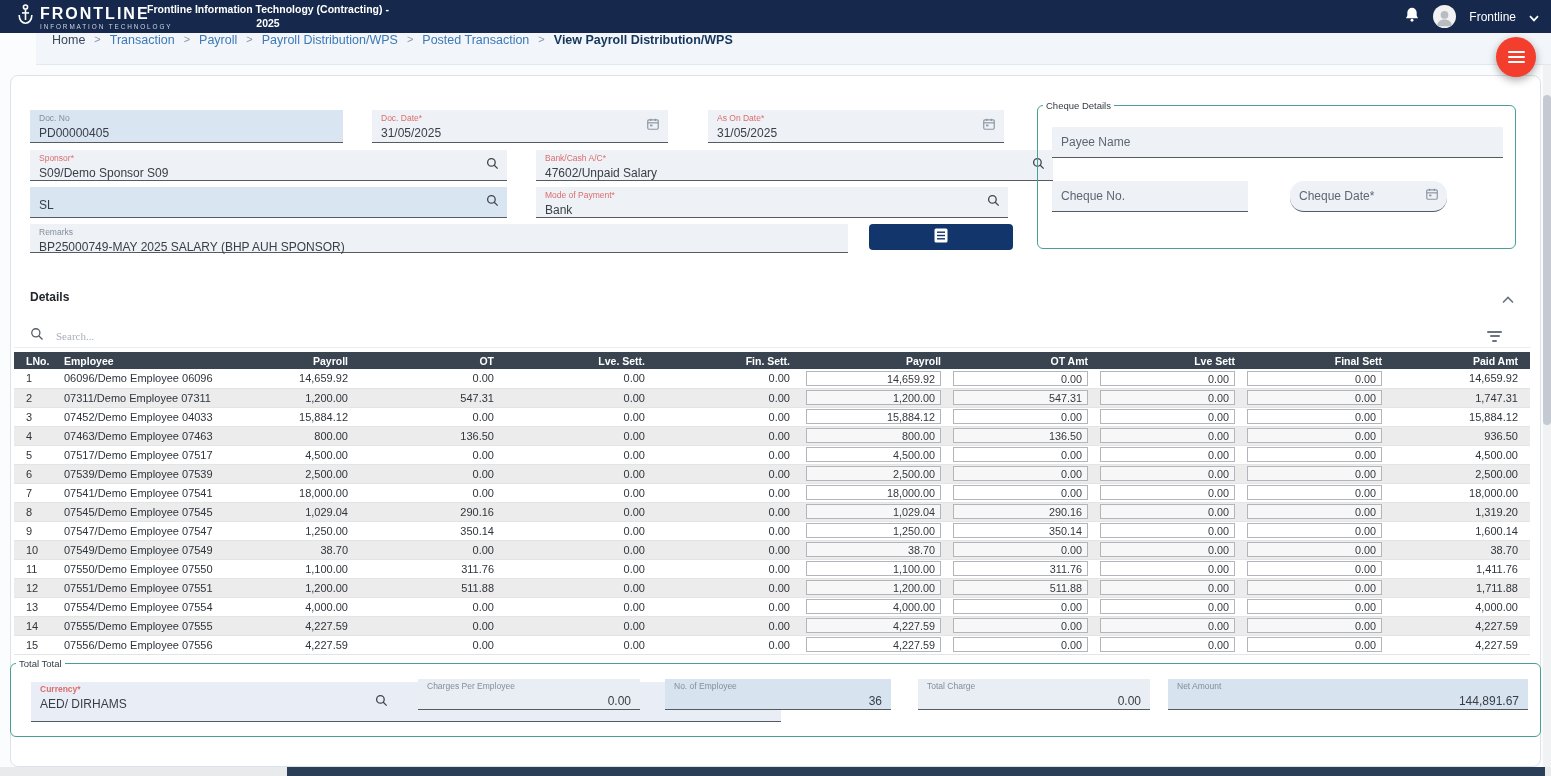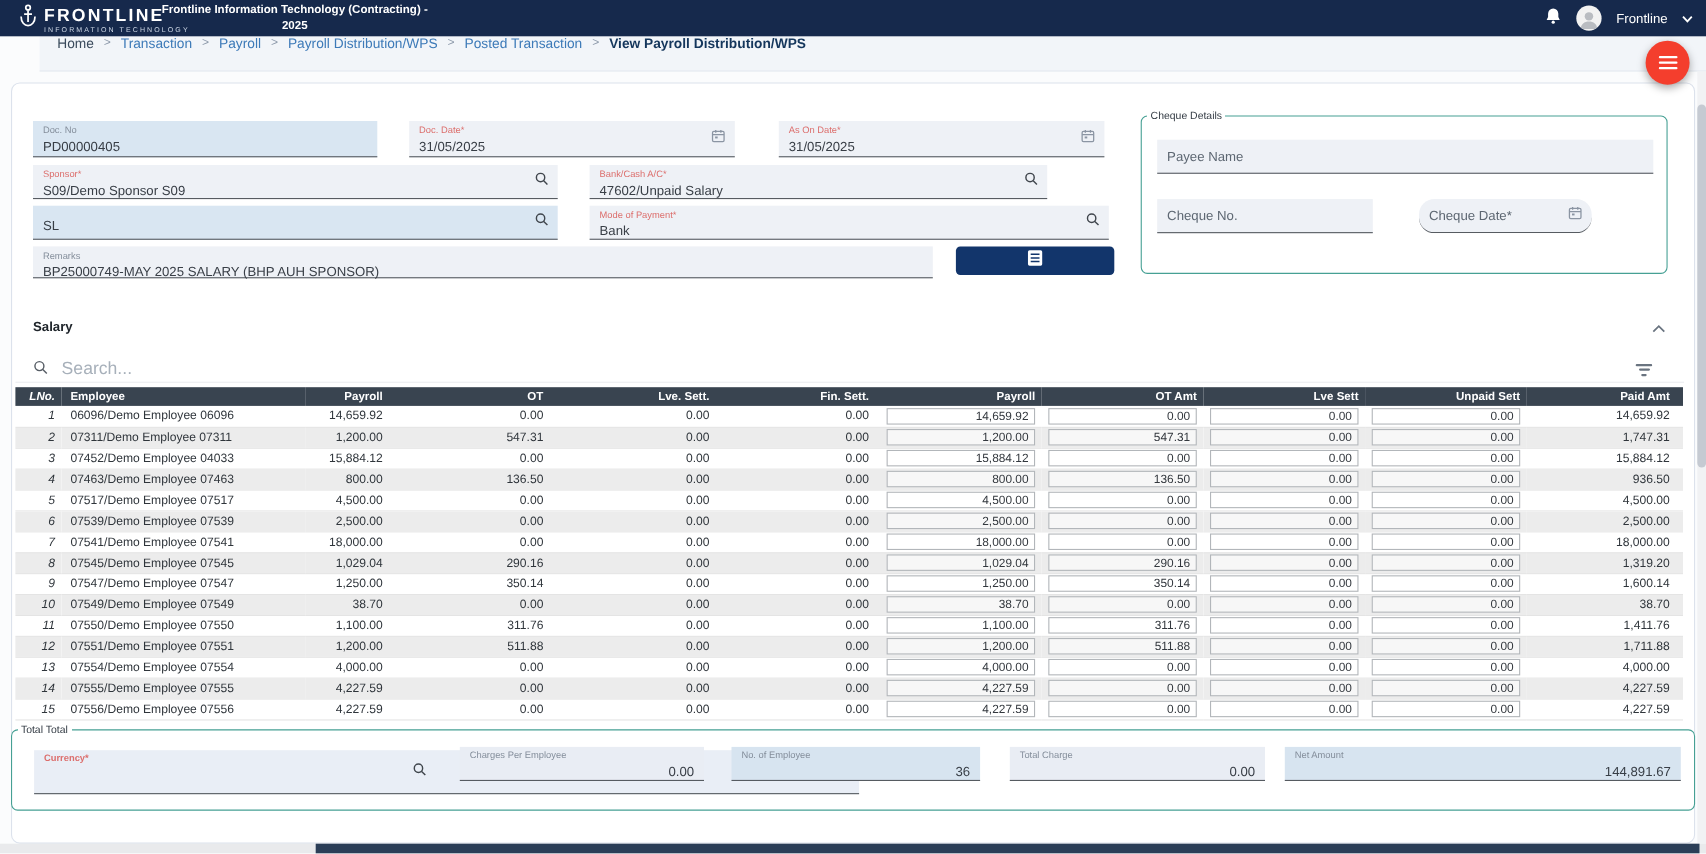--- a/index.html
+++ b/index.html
@@ -32,50 +32,50 @@
   .fld { position:absolute; background:#eef1f6; border-bottom:1px solid #565b61; padding:4px 9px 3px 9px; z-index:3; }
   .fld.hl { background:#d9e6f2; }
   .fld .lbl { display:block; font-size:8.5px; color:#848e9b; line-height:1.15; white-space:nowrap; }
   .fld .lbl.req { color:#dc6e6c; }
   .fld .val { display:block; font-size:12px; color:#383e46; line-height:1.3; margin-top:2px; white-space:nowrap; overflow:hidden; }
   .icon-right { position:absolute; right:8px; top:50%; transform:translateY(-50%); }
   #fld-docno   { left:30px;  top:110px; width:313px; height:33px; }
   #fld-docdate { left:372px; top:110px; width:296px; height:33px; background:#eef1f6; }
   #fld-asondate{ left:708px; top:110px; width:296px; height:33px; }
   #fld-sponsor { left:30px;  top:150px; width:477px; height:31px; }
-  #fld-bank    { left:536px; top:150px; width:416px; height:31px; }
+  #fld-bank    { left:536px; top:150px; width:517px; height:31px; }
   #fld-sl      { left:30px;  top:187px; width:477px; height:31px; padding-top:9px; }
   #fld-mode    { left:536px; top:187px; width:472px; height:31px; }
   #fld-remarks { left:30px;  top:224px; width:818px; height:29px; }
   .doc-button { position:absolute; left:869px; top:224px; width:144px; height:26px; background:#12356b; border-radius:4px; display:flex; align-items:center; justify-content:center; cursor:pointer; z-index:4; }
   
   .cheque-box { position:absolute; left:1037px; top:100px; width:479px; height:149px; border:1px solid #46a094; border-radius:6px; z-index:3; }
   .cheque-box legend, .totals-box legend { font-size:9.5px; color:#333b44; margin-left:5px; padding:0 3px; }
   .ph-fld { position:absolute; background:#eef1f6; border-bottom:1px solid #565b61; padding:0 9px; }
   .ph-fld input { width:100%; height:100%; border:none; background:transparent; outline:none; font-family:inherit; font-size:12px; color:#c2410c; }
   .ph-fld input::placeholder { color:#5d6772; opacity:1; }
   #fld-payee   { left:14px;  top:16px; width:451px; height:31px; }
   #fld-cheqno  { left:14px;  top:70px; width:196px; height:31px; }
   #fld-cheqdate{ left:252px; top:70px; width:157px; height:31px;border-radius:14px; }
   
   .details-title { position:absolute; left:30px; top:290px; font-size:12px; font-weight:bold; color:#20262c; z-index:3; }
   .collapse-btn { position:absolute; left:1502px; top:290px; z-index:3; cursor:pointer; }
   .search-row { position:absolute; left:30px; top:325px; width:700px; height:22px; display:flex; align-items:center; gap:12px; z-index:3; }
-  .search-input { border:none; outline:none; background:transparent; font-family:Liberation Sans, sans-serif; font-size:16px; color:#444; width:300px; }
+  .search-input { border:none; outline:none; background:transparent; font-family:Liberation Serif, serif; font-size:11px; color:#444; width:300px; }
   .search-input::placeholder { color:#a7b0ba; opacity:1; }
   .filter-btn { position:absolute; left:1487px; top:328px; z-index:3; cursor:pointer; }
   .filter-btn div { background:#6a7480; height:2px; margin:2.5px auto; border-radius:1px; }
   .search-underline { position:absolute; left:14px; top:347px; width:1517px; border-top:1px solid #ecedf0; z-index:2; }
   
   .details-table { position:absolute; left:14px; top:352px; width:1516px; border-collapse:collapse; table-layout:fixed; z-index:3; }
   .details-table thead th { background:#394450; color:#fff; font-size:10.5px; font-weight:600; height:17px; padding:0 6px; white-space:nowrap; }
   .details-table tbody td { font-size:11px; color:#2f353b; height:19px; padding:0 6px; white-space:nowrap; overflow:hidden; }
   .details-table tbody tr { border-bottom:1px solid #e4e4e4; background:#fff; }
   .details-table tbody tr:nth-child(even) { background:#ececec; }
-  .col-lno { text-align:right; padding-left:12px !important;font-style:italic; }
+  .col-lno { text-align:left; padding-left:12px !important; }
   .col-employee { text-align:left; padding-left:8px !important; }
   .col-payroll  { text-align:right; padding-right:52px !important; }
   .col-ot       { text-align:right; padding-right:46px !important; }
   .col-lve_sett { text-align:right; padding-right:45px !important; }
   .col-fin_sett { text-align:right; padding-right:10px !important; }
   .col-paid_amt { text-align:right; padding-right:12px !important; }
   thead .col-payroll_amt, thead .col-ot_amt, thead .col-lve_sett_amt, thead .col-final_sett_amt { text-align:right; padding-right:10px; }
   tbody .col-payroll_amt, tbody .col-ot_amt, tbody .col-lve_sett_amt, tbody .col-final_sett_amt { padding:0 3px; }
   .cell-input { border:1px solid #b2b6ba; background:rgba(255,255,255,.6); height:15px; line-height:14px; font-size:10.8px; color:#33383e; text-align:right; padding:0 5px; }
   
@@ -264,21 +264,21 @@
           <rect x="3" y="5" width="18" height="16" rx="2"></rect>
           <line x1="3" y1="10" x2="21" y2="10"></line>
           <line x1="8" y1="3" x2="8" y2="7"></line>
           <line x1="16" y1="3" x2="16" y2="7"></line>
           <rect x="7" y="13" width="4" height="3" fill="#8b95a3" stroke="none"></rect>
         </svg>
     </span>
   </div>
 </fieldset>
 
-<div class="details-title">Salary</div>
+<div class="details-title">Details</div>
 <span class="collapse-btn">
   <svg width="12" height="8" viewBox="0 0 12 8">
       <polyline points="1,6.5 6,1.5 11,6.5" fill="none" stroke="#6a7480" stroke-width="1.6"></polyline>
     </svg>
 </span>
 <div class="search-row">
   <span>
     <svg width="14" height="14" viewBox="0 0 24 24">
         <circle cx="10" cy="10" r="7" fill="none" stroke="#555c64" stroke-width="2.2"></circle>
         <line x1="15.3" y1="15.3" x2="21.5" y2="21.5" stroke="#555c64" stroke-width="2.2"></line>
@@ -311,21 +311,21 @@
     <tr>
       <th class="col-lno">LNo.</th>
       <th class="col-employee">Employee</th>
       <th class="col-payroll">Payroll</th>
       <th class="col-ot">OT</th>
       <th class="col-lve_sett">Lve. Sett.</th>
       <th class="col-fin_sett">Fin. Sett.</th>
       <th class="col-payroll_amt">Payroll</th>
       <th class="col-ot_amt">OT Amt</th>
       <th class="col-lve_sett_amt">Lve Sett</th>
-      <th class="col-final_sett_amt">Unpaid Sett</th>
+      <th class="col-final_sett_amt">Final Sett</th>
       <th class="col-paid_amt">Paid Amt</th>
     </tr>
   </thead>
   <tbody id="details-body">
       <tr>
         <td class="col-lno">1</td>
         <td class="col-employee">06096/Demo Employee 06096</td>
         <td class="col-payroll">14,659.92</td>
         <td class="col-ot">0.00</td>
         <td class="col-lve_sett">0.00</td>
@@ -638,20 +638,21 @@
         </td>
         <td class="col-paid_amt">4,227.59</td>
       </tr>
     </tbody>
 </table>
 
 <fieldset class="totals-box">
   <legend>Total Total</legend>
   <div class="tot" id="tot-currency">
     <span class="lbl req">Currency*</span>
+    <span class="val">AED/ DIRHAMS</span>
     <span class="icon-right">
       <svg width="13" height="13" viewBox="0 0 24 24">
           <circle cx="10" cy="10" r="7" fill="none" stroke="#40464d" stroke-width="2.4"></circle>
           <line x1="15.3" y1="15.3" x2="21.5" y2="21.5" stroke="#40464d" stroke-width="2.4"></line>
         </svg>
     </span>
   </div>
   <div class="tot" id="tot-charges">
     <span class="lbl">Charges Per Employee</span>
     <span class="val r">0.00</span>

